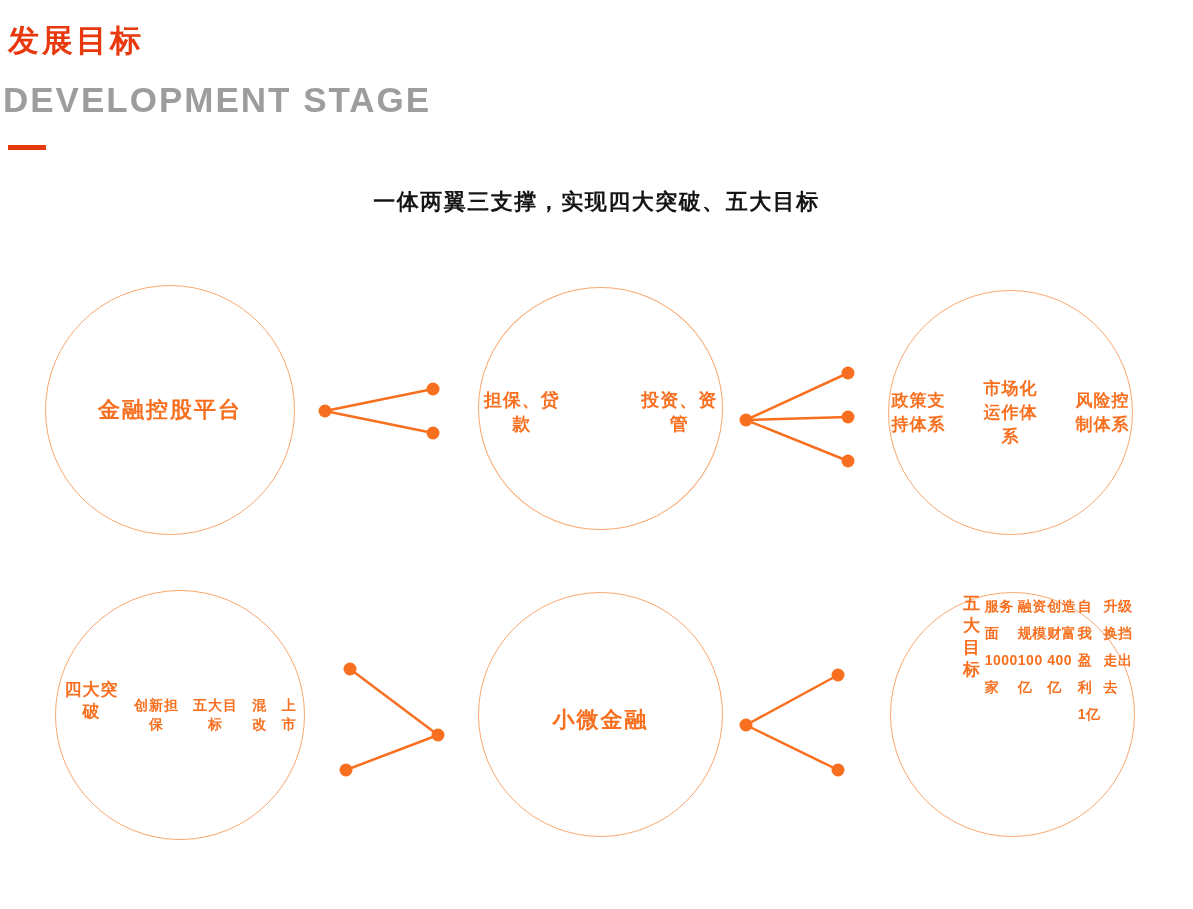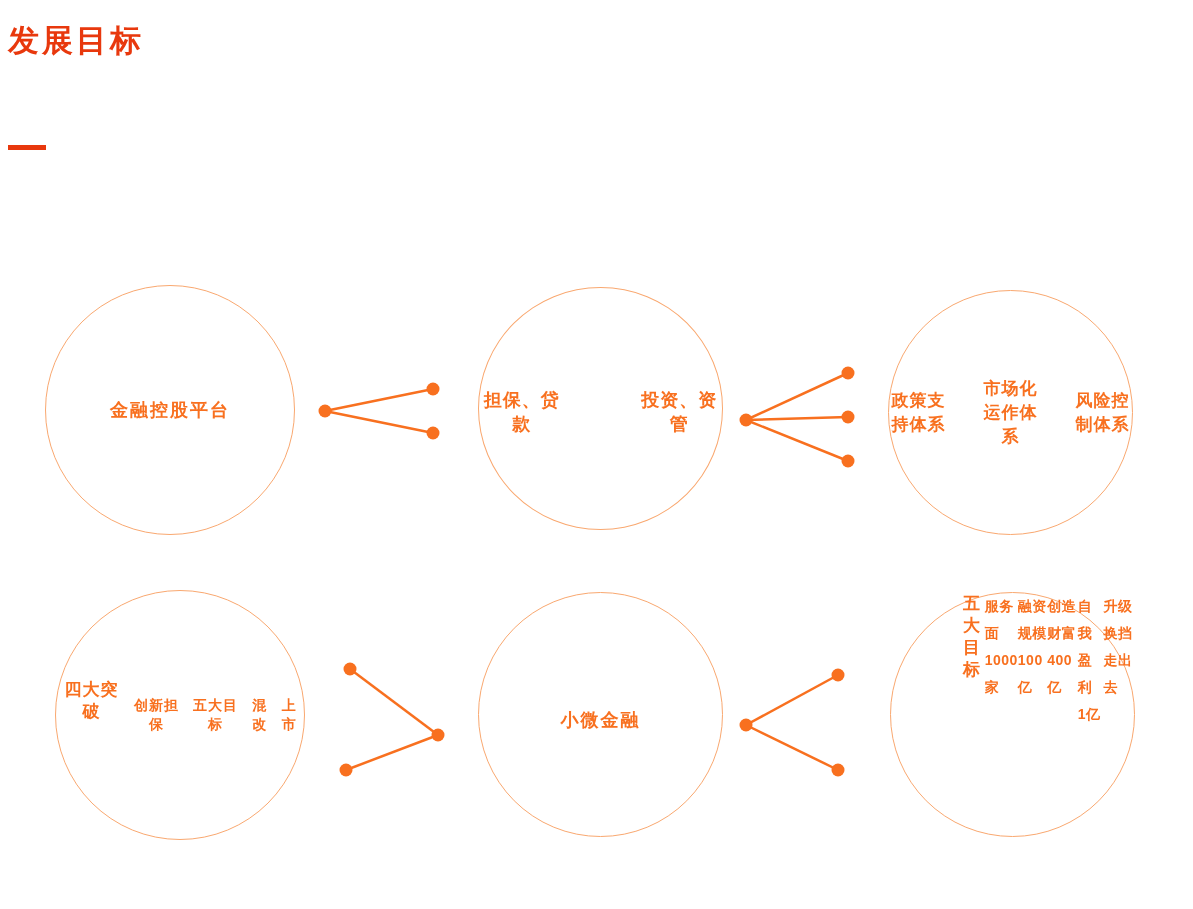--- a/index.html
+++ b/index.html
@@ -35,39 +35,41 @@
     background:#ffffff;display:flex;flex-direction:row;align-items:center;
     justify-content:center;color:var(--accent);font-weight:bold;text-align:center;}
   .c1{left:45px;top:285px;width:250px;height:250px;}
   .c2{left:478px;top:287px;width:245px;height:243px;padding-top:6px;}
   .c3{left:888px;top:290px;width:245px;height:245px;}
   .c4{left:55px;top:590px;width:250px;height:250px;}
   .c5{left:478px;top:592px;width:245px;height:245px;padding-top:10px;justify-content:center;}
   .c6{left:890px;top:592px;width:245px;height:245px;align-items:flex-start;
     padding-left:72px;text-align:left;}
 
-  .big{font-size:18px;letter-spacing:2px;line-height:26px;}
+  .big{font-size:22px;letter-spacing:2px;line-height:26px;}
   .c2 .mid{font-size:18px;letter-spacing:1px;line-height:24px;}
   .c2{gap:72px;}
   .c3 .mid{font-size:17px;letter-spacing:1px;line-height:24px;}
   .c3{gap:28px;}
   .sub-title{font-size:17px;letter-spacing:1px;line-height:22px;}
   .c4 .sub-title{margin-bottom:29px;}
   .c4 .small{font-size:14px;line-height:19px;letter-spacing:1px;}
   .c6 .sub-title{margin-bottom:16px;}
   .c6 .small{font-size:14px;line-height:27px;letter-spacing:0.5px;}
 </style>
 </head>
 <body>
 
 <div class="page">
 
   <h1 class="page-title">发展目标</h1>
+  <div class="page-subtitle">DEVELOPMENT STAGE</div>
   <div class="title-dash"></div>
 
+  <div class="main-heading">一体两翼三支撑，实现四大突破、五大目标</div>
 
   <svg class="connectors" width="1193" height="909" viewBox="0 0 1193 909" xmlns="http://www.w3.org/2000/svg">
 
     <g>
       <line x1="325" y1="411" x2="433" y2="389"></line>
       <line x1="325" y1="411" x2="433" y2="433"></line>
       <circle cx="325" cy="411" r="6.5"></circle>
       <circle cx="433" cy="389" r="6.5"></circle>
       <circle cx="433" cy="433" r="6.5"></circle>
     </g>

